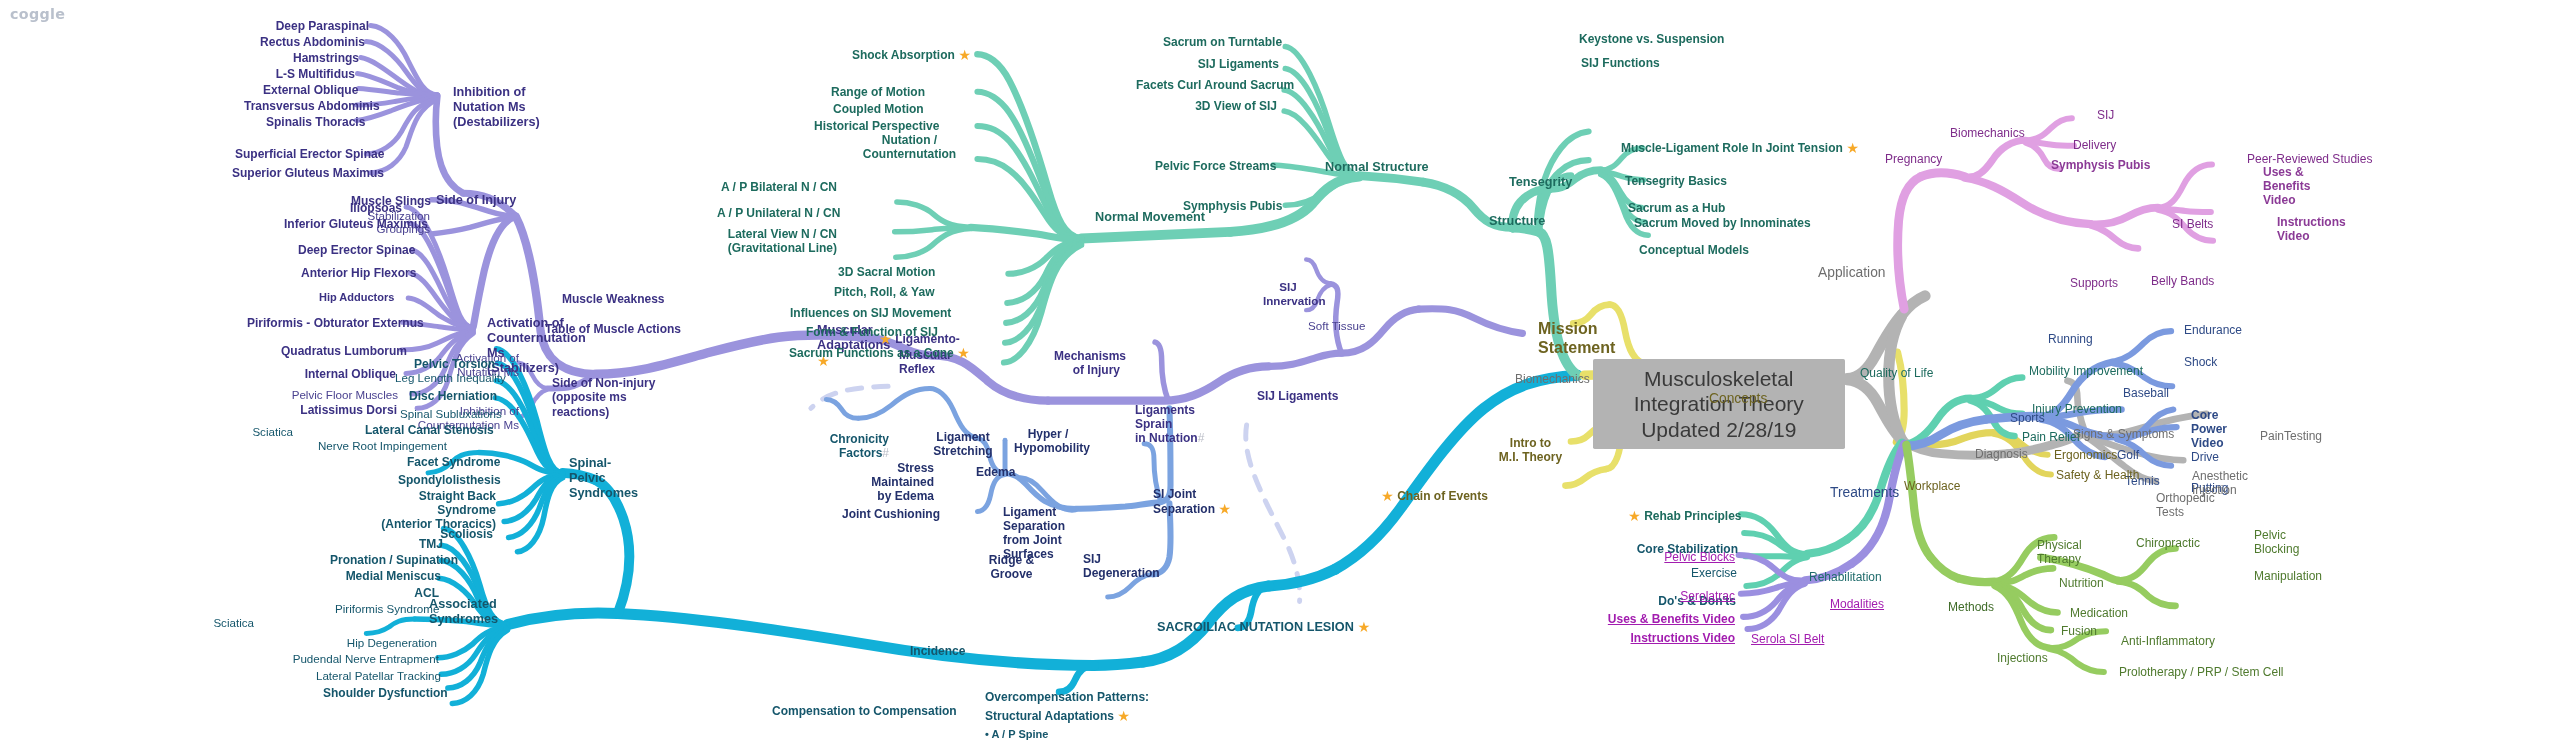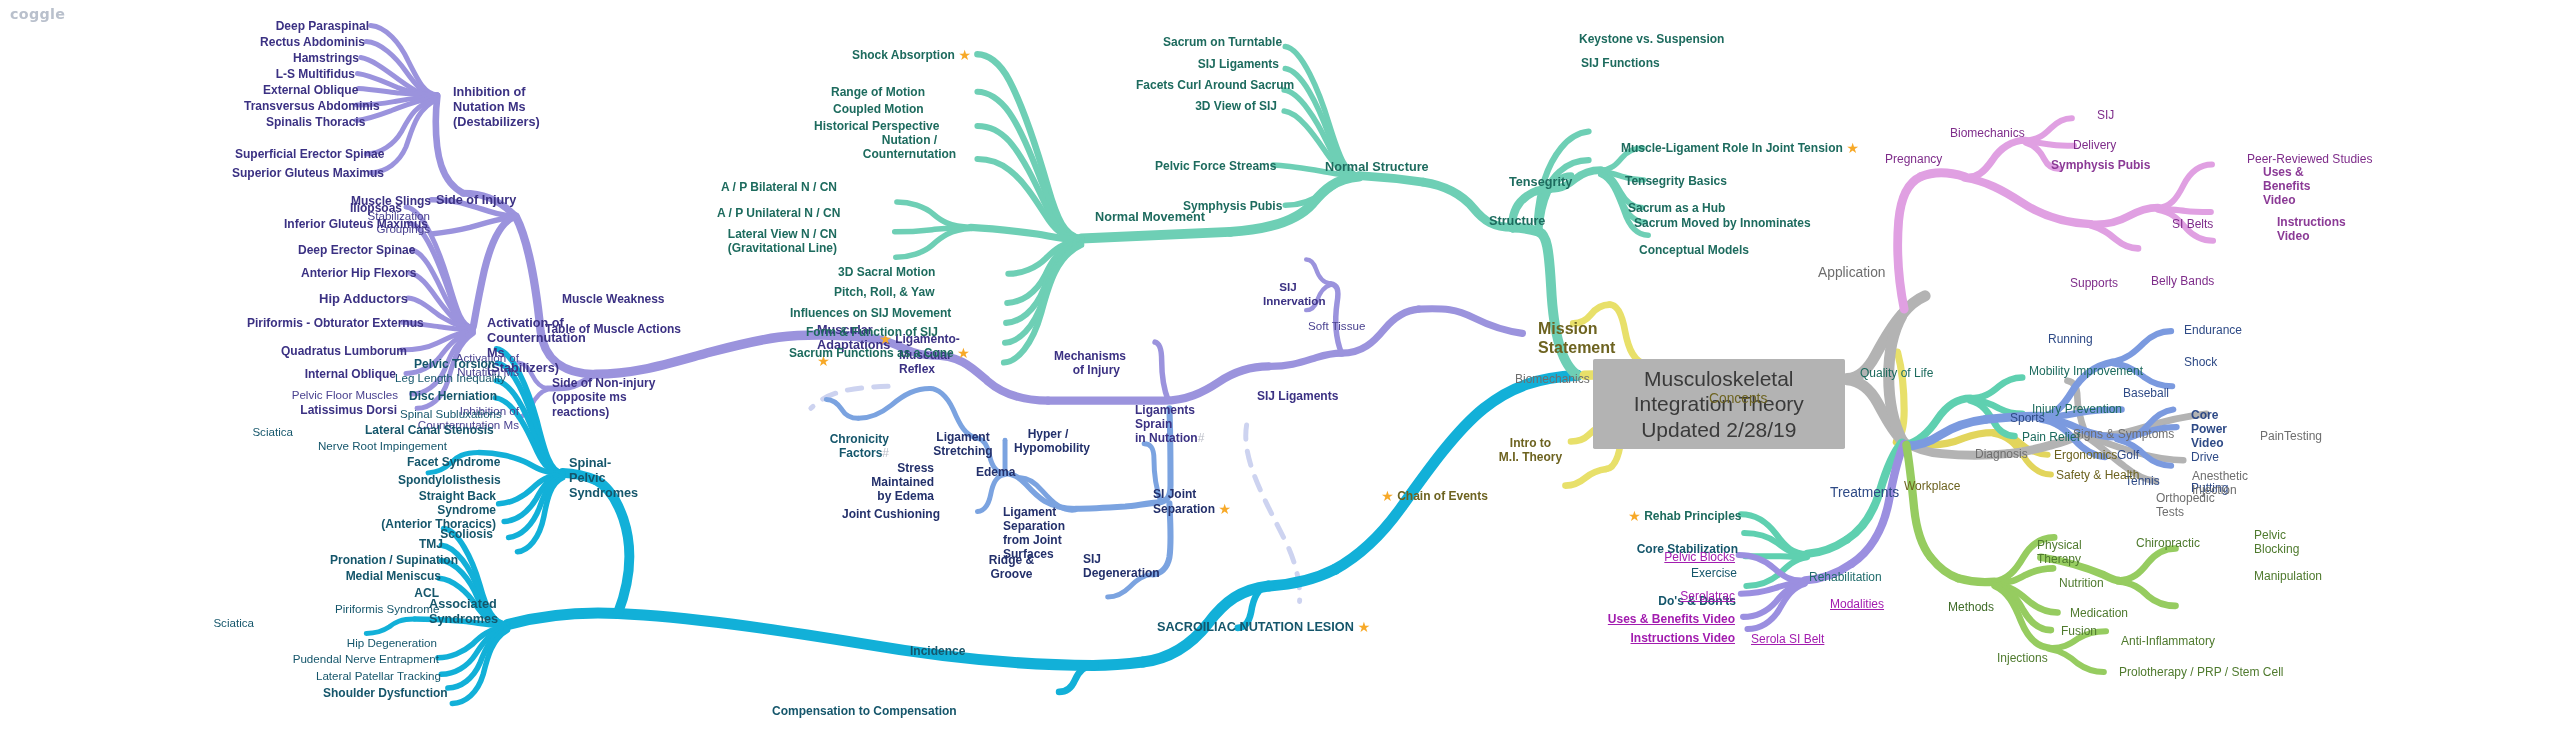--- a/index.html
+++ b/index.html
@@ -364,21 +364,21 @@
 
 <div class="node b c-purple wrap" style="left:487px;top:316px;font-size:12.7px;width:103px;">
   <span>Activation of</span><br>
   <span>Counternutation Ms</span><br>
   <span>(Stabilizers)</span>
 </div>
 <div class="node b c-purple" style="left:321px;top:201px;font-size:12px;text-align:right;width:81px;">Iliopsoas</div>
 <div class="node b c-purple" style="left:284px;top:217px;font-size:12px;text-align:right;width:119px;">Inferior Gluteus Maximus</div>
 <div class="node b c-purple" style="left:298px;top:243px;font-size:12px;text-align:right;width:108px;">Deep Erector Spinae</div>
 <div class="node b c-purple" style="left:301px;top:266px;font-size:12px;text-align:right;width:104px;">Anterior Hip Flexors</div>
-<div class="node b c-purple" style="left:319px;top:291px;font-size:13px;text-align:center;width:84px;">Hip Adductors</div>
+<div class="node b c-purple" style="left:319px;top:291px;font-size:11px;text-align:left;width:84px;">Hip Adductors</div>
 <div class="node b c-purple" style="left:247px;top:316px;font-size:12px;text-align:right;width:150px;">Piriformis - Obturator Externus</div>
 <div class="node b c-purple" style="left:281px;top:344px;font-size:12px;text-align:right;width:115px;">Quadratus Lumborum</div>
 <div class="node b c-purple" style="left:303px;top:367px;font-size:12px;text-align:right;width:93px;">Internal Oblique</div>
 <div class="node n c-purple-l" style="left:285px;top:388px;font-size:11.6px;text-align:right;width:113px;">Pelvic Floor Muscles</div>
 <div class="node b c-purple" style="left:296px;top:403px;font-size:12px;text-align:right;width:101px;">Latissimus Dorsi</div>
 
 <div class="node b c-purple wrap" style="left:552px;top:376px;font-size:12px;width:127px;line-height:1.2;">
   <span>Side of Non-injury</span><br>
   <span>(opposite ms reactions)</span>
 </div>
@@ -448,20 +448,27 @@
   <span>SIJ</span><br>
   <span>Degeneration</span>
 </div>
 
 <div class="node b c-dkteal" style="left:1157px;top:604px;font-size:12.7px;">
   <span>SACROILIAC NUTATION LESION</span>
   <span class="star">★</span>
 </div>
 <div class="node b c-dkteal" style="left:910px;top:629px;font-size:12px;">Incidence</div>
 <div class="node b c-dkteal" style="left:772px;top:689px;font-size:12px;">Compensation to Compensation</div>
+<div class="node b c-dkteal wrap" style="left:985px;top:674px;font-size:12px;width:165px;line-height:1.42;">
+  <span>Overcompensation Patterns:</span><br>
+  <span>Structural Adaptations</span>
+  <span class="star">★</span><br>
+  <span style="font-size:11px;">• A / P Spine</span><br>
+  
+</div>
 
 <div class="node b c-dkteal wrap" style="left:569px;top:441px;font-size:12.7px;width:72px;">
   <span>Spinal-Pelvic</span><br>
   <span>Syndromes</span>
 </div>
 <div class="node b c-dkteal" style="left:414px;top:342px;font-size:12px;text-align:right;width:81px;">Pelvic Torsion</div>
 <div class="node n c-dkteal" style="left:395px;top:356px;font-size:11.6px;text-align:right;width:100px;">Leg Length Inequality</div>
 <div class="node b c-dkteal" style="left:409px;top:374px;font-size:12px;text-align:right;width:84px;">Disc Herniation</div>
 <div class="node n c-dkteal" style="left:400px;top:392px;font-size:11.6px;text-align:right;width:92px;">Spinal Subluxations</div>
 <div class="node b c-dkteal" style="left:365px;top:408px;font-size:12px;text-align:right;width:110px;">Lateral Canal Stenosis</div>

